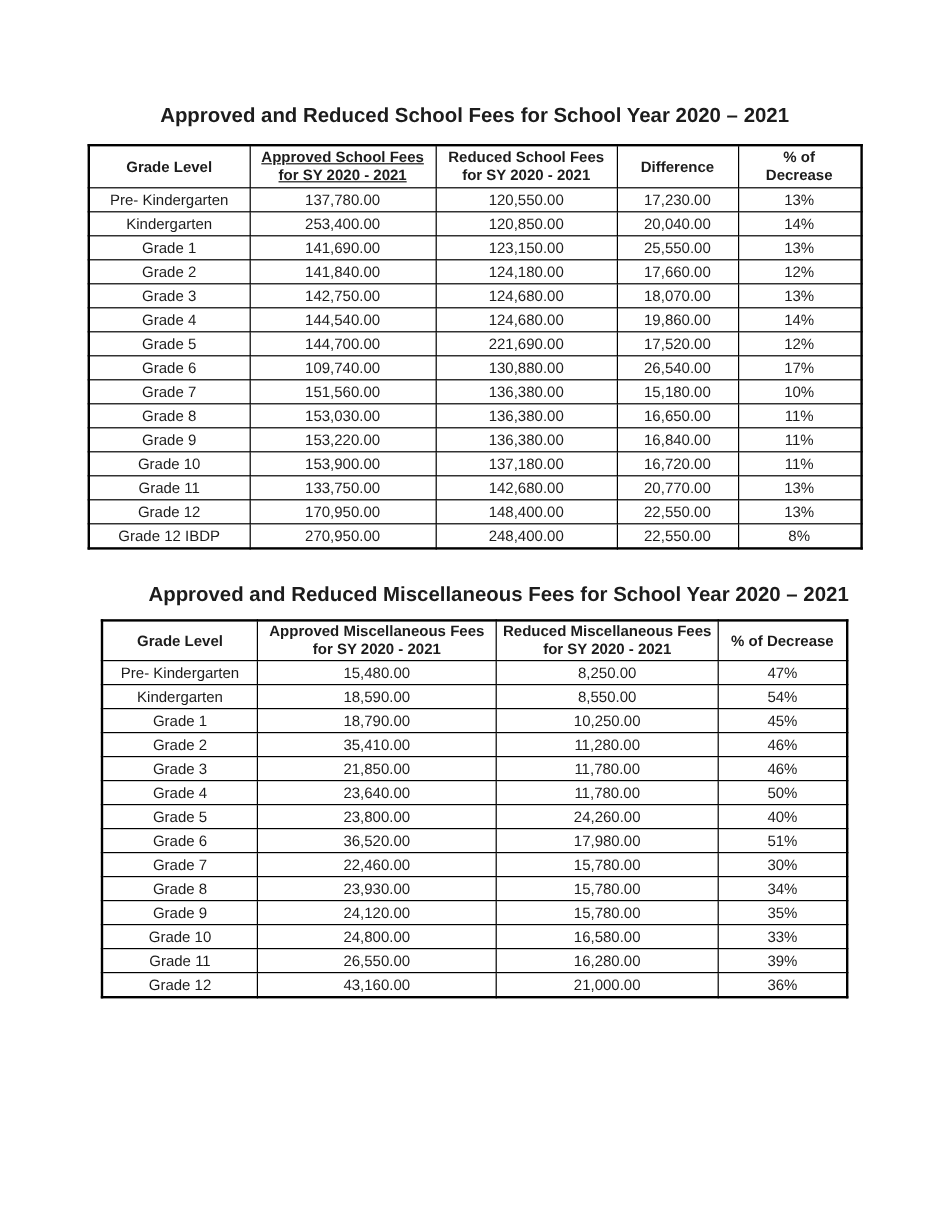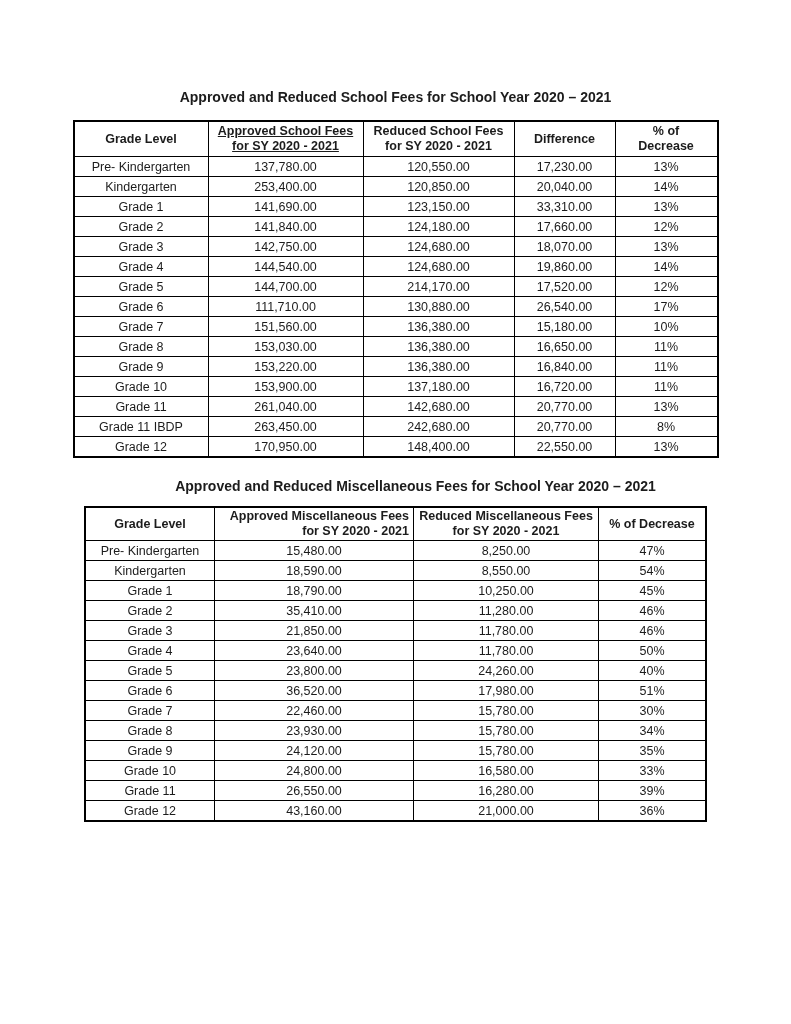--- a/index.html
+++ b/index.html
@@ -13,32 +13,32 @@
     height: 1024px;
     margin: 0 auto;
     background: #ffffff;
     font-family: "Liberation Sans", "DejaVu Sans", sans-serif;
     color: #1c1c1c;
     overflow: hidden;
   }
   .tbl-title {
     margin: 0;
     text-align: center;
-    font-size: 14px;
+    font-size: 17px;
     font-weight: bold;
     line-height: 16px;
     color: #1c1c1c;
   }
   .title-1 { padding-top: 89px; }
   .title-2 { padding-top: 20px; margin-left: 40px; }
 
   table.fees-table {
     border-collapse: collapse;
     table-layout: fixed;
-    margin: 0 auto;
+    margin: 10px auto;
     border: 2px solid #000000;
   }
   table.t1 { width: 600px; margin-top: 15px; }
   table.t2 { width: 584px; margin-top: 12px; }
 
   table.fees-table th,
   table.fees-table td {
     border: 1px solid #000000;
     font-size: 12.5px;
     padding: 0 4px;
@@ -68,21 +68,21 @@
 
   
   table.t1 th:nth-child(1) { width: 125px; }
   table.t1 th:nth-child(2) { width: 146px; text-decoration: underline; }
   table.t1 th:nth-child(3) { width: 142px; }
   table.t1 th:nth-child(4) { width: 92px;  }
   table.t1 th:nth-child(5) { width: 93px;  }
 
   
   table.t2 th:nth-child(1) { width: 120px; }
-  table.t2 th:nth-child(2) { width: 190px; text-align: right; }
+  table.t2 th:nth-child(2) { width: 190px; }
   table.t2 th:nth-child(3) { width: 176px; }
   table.t2 th:nth-child(4) { width: 98px;  }
 </style>
 </head>
 <body>
 
 <div class="doc-page">
 
   <h1 class="tbl-title title-1">Approved and Reduced School Fees for School Year 2020 – 2021</h1>
 
@@ -111,21 +111,21 @@
           <td class="col-grade">Kindergarten</td>
           <td class="col-num">253,400.00</td>
           <td class="col-num">120,850.00</td>
           <td class="col-num">20,040.00</td>
           <td class="col-num">14%</td>
         </tr>
         <tr>
           <td class="col-grade">Grade 1</td>
           <td class="col-num">141,690.00</td>
           <td class="col-num">123,150.00</td>
-          <td class="col-num">33,310.00</td>
+          <td class="col-num">25,550.00</td>
           <td class="col-num">13%</td>
         </tr>
         <tr>
           <td class="col-grade">Grade 2</td>
           <td class="col-num">141,840.00</td>
           <td class="col-num">124,180.00</td>
           <td class="col-num">17,660.00</td>
           <td class="col-num">12%</td>
         </tr>
         <tr>
@@ -138,27 +138,27 @@
         <tr>
           <td class="col-grade">Grade 4</td>
           <td class="col-num">144,540.00</td>
           <td class="col-num">124,680.00</td>
           <td class="col-num">19,860.00</td>
           <td class="col-num">14%</td>
         </tr>
         <tr>
           <td class="col-grade">Grade 5</td>
           <td class="col-num">144,700.00</td>
-          <td class="col-num">214,170.00</td>
+          <td class="col-num">221,690.00</td>
           <td class="col-num">17,520.00</td>
           <td class="col-num">12%</td>
         </tr>
         <tr>
           <td class="col-grade">Grade 6</td>
-          <td class="col-num">111,710.00</td>
+          <td class="col-num">109,740.00</td>
           <td class="col-num">130,880.00</td>
           <td class="col-num">26,540.00</td>
           <td class="col-num">17%</td>
         </tr>
         <tr>
           <td class="col-grade">Grade 7</td>
           <td class="col-num">151,560.00</td>
           <td class="col-num">136,380.00</td>
           <td class="col-num">15,180.00</td>
           <td class="col-num">10%</td>
@@ -179,38 +179,38 @@
         </tr>
         <tr>
           <td class="col-grade">Grade 10</td>
           <td class="col-num">153,900.00</td>
           <td class="col-num">137,180.00</td>
           <td class="col-num">16,720.00</td>
           <td class="col-num">11%</td>
         </tr>
         <tr>
           <td class="col-grade">Grade 11</td>
-          <td class="col-num">261,040.00</td>
+          <td class="col-num">133,750.00</td>
           <td class="col-num">142,680.00</td>
           <td class="col-num">20,770.00</td>
           <td class="col-num">13%</td>
-        </tr>
-        <tr>
-          <td class="col-grade">Grade 11 IBDP</td>
-          <td class="col-num">263,450.00</td>
-          <td class="col-num">242,680.00</td>
-          <td class="col-num">20,770.00</td>
-          <td class="col-num">8%</td>
         </tr>
         <tr>
           <td class="col-grade">Grade 12</td>
           <td class="col-num">170,950.00</td>
           <td class="col-num">148,400.00</td>
           <td class="col-num">22,550.00</td>
           <td class="col-num">13%</td>
+        </tr>
+        <tr>
+          <td class="col-grade">Grade 12 IBDP</td>
+          <td class="col-num">270,950.00</td>
+          <td class="col-num">248,400.00</td>
+          <td class="col-num">22,550.00</td>
+          <td class="col-num">8%</td>
         </tr>
       </tbody>
   </table>
 
   <h1 class="tbl-title title-2">Approved and Reduced Miscellaneous Fees for School Year 2020 – 2021</h1>
 
   <table class="fees-table t2">
     <thead>
       <tr>
           <th>Grade Level</th>

